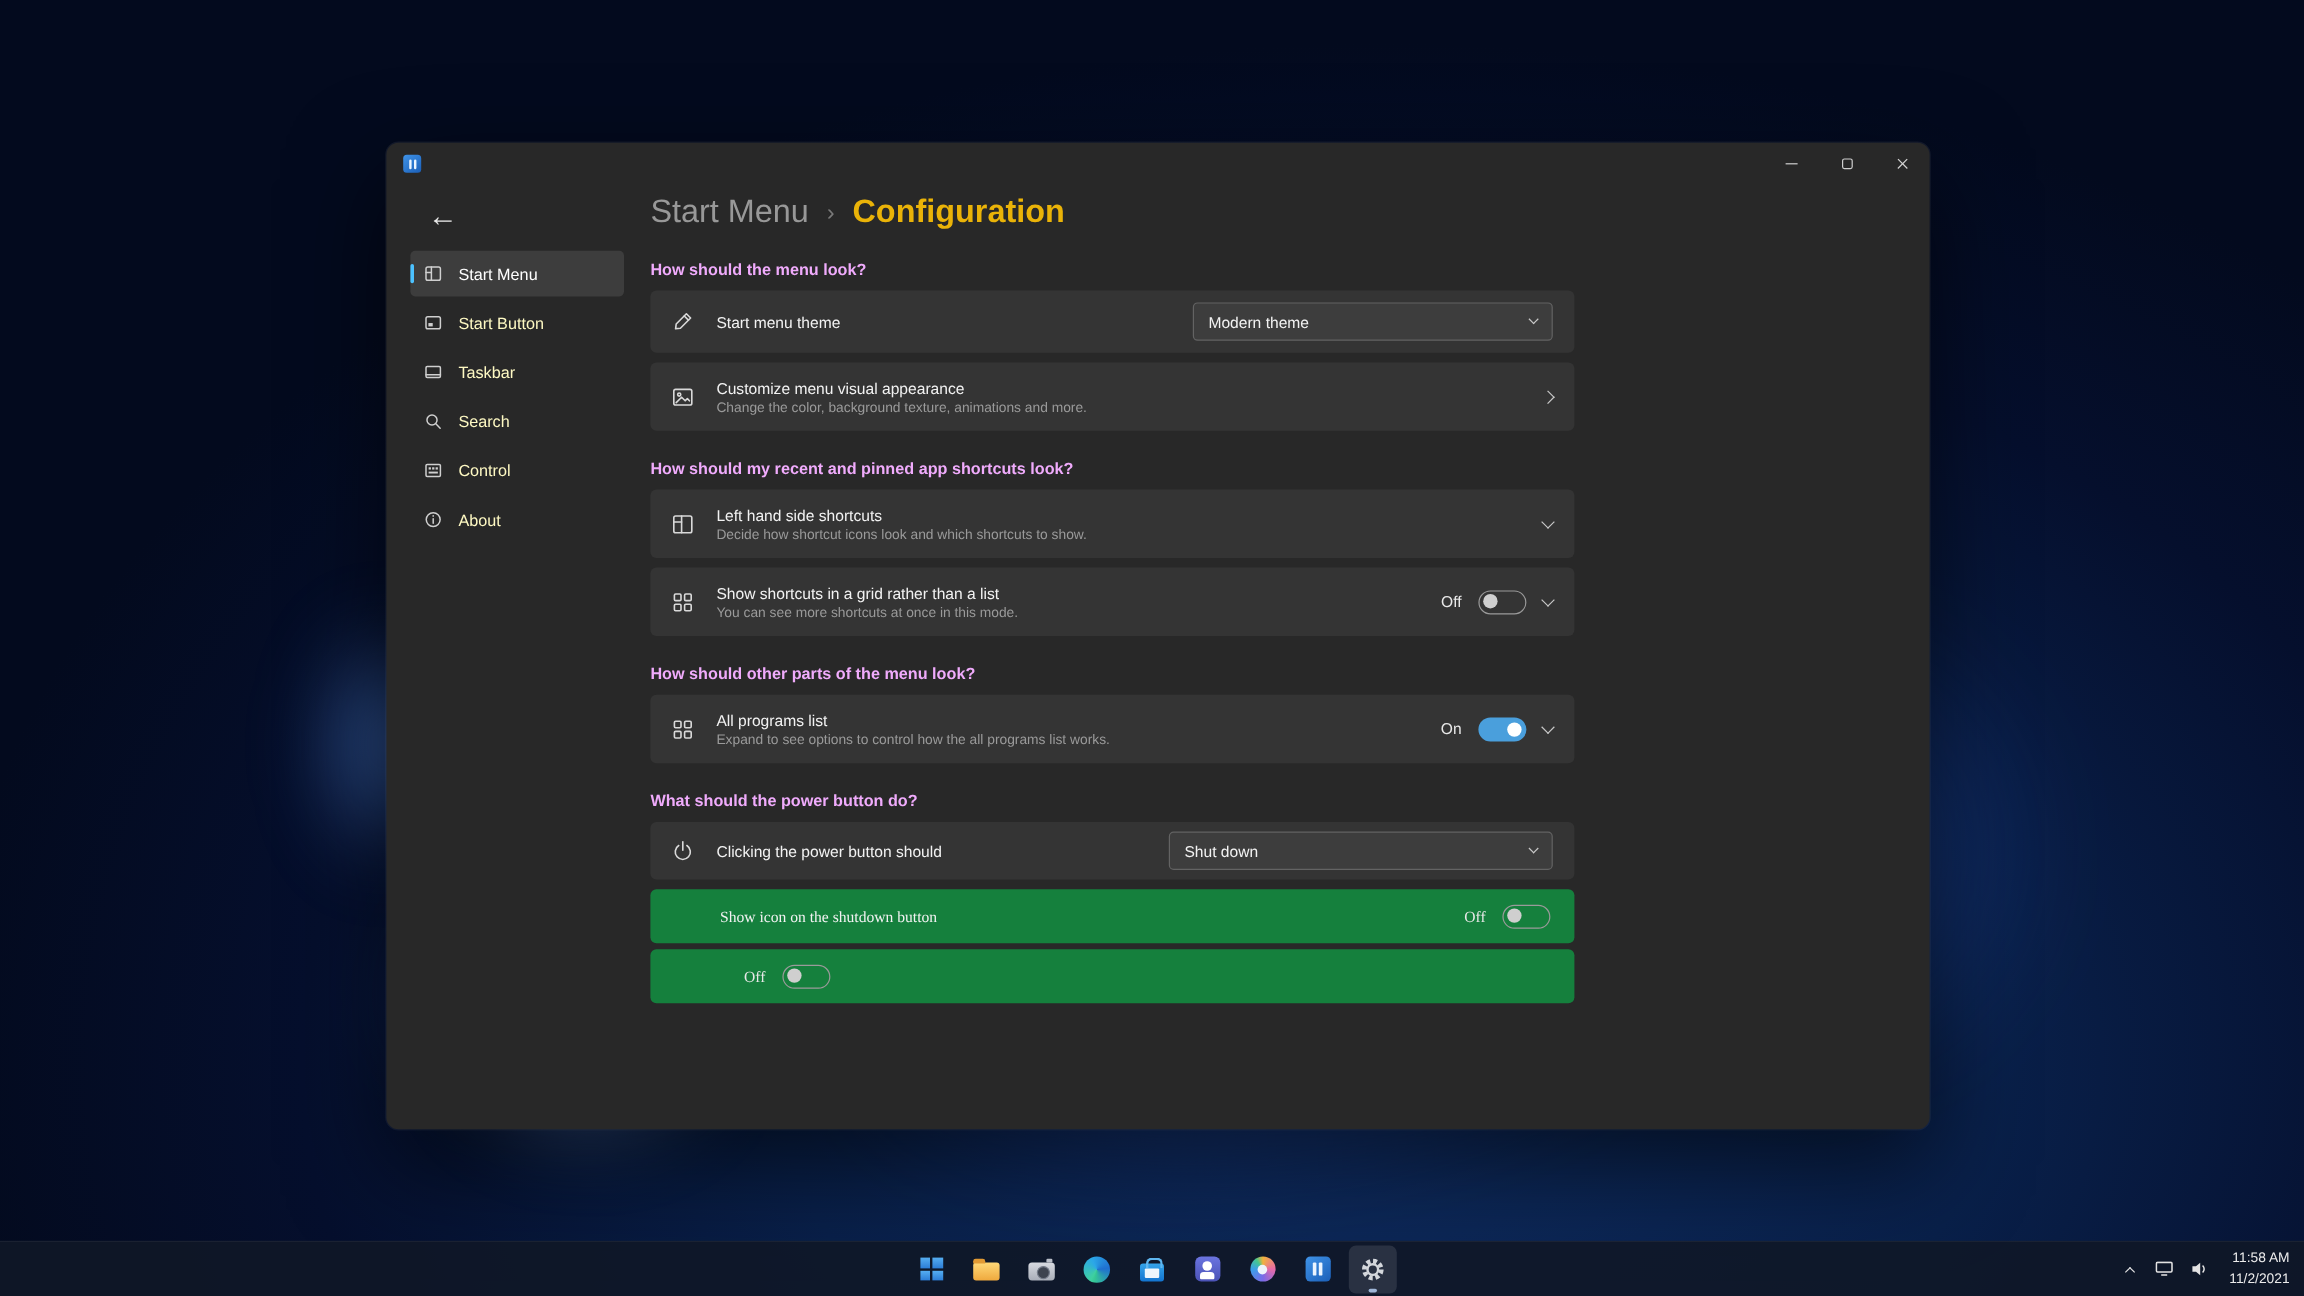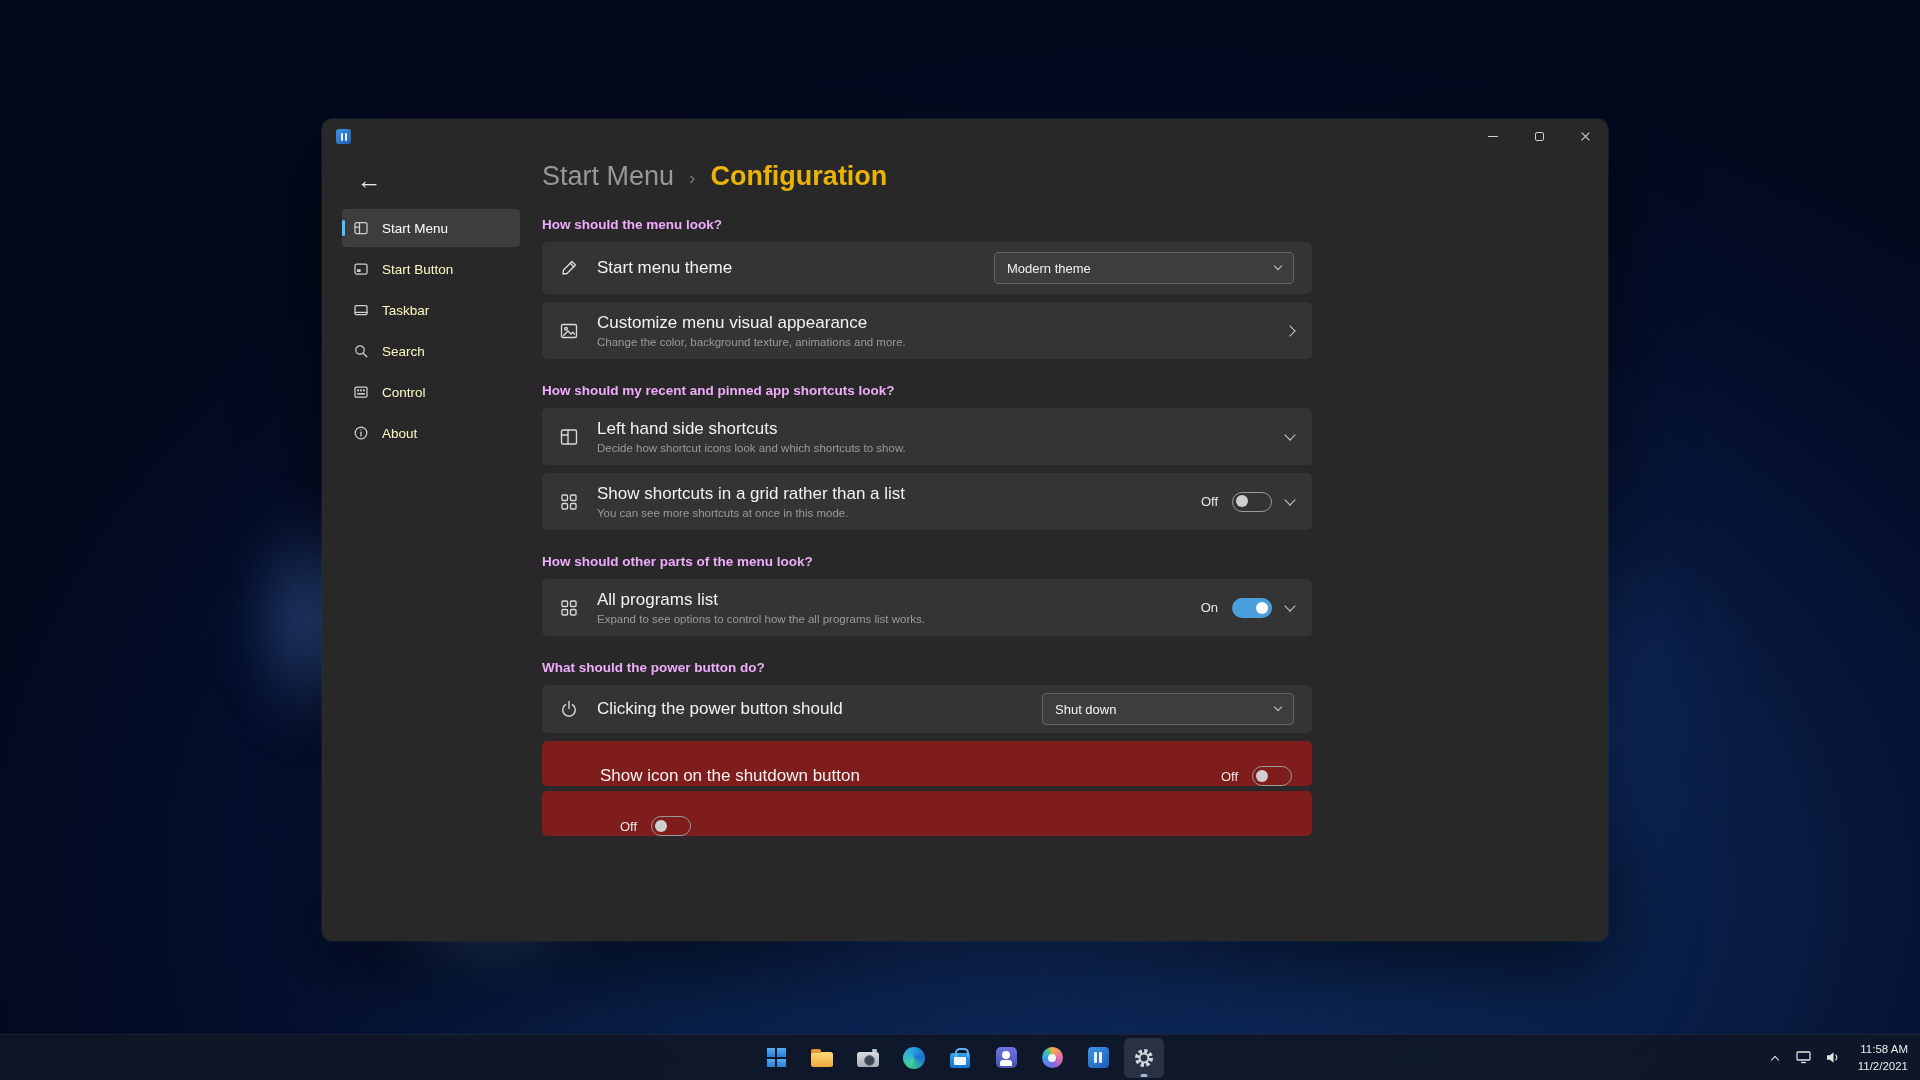--- a/index.html
+++ b/index.html
@@ -67,46 +67,46 @@
   .content { position: absolute; left: 220px; top: 98px; width: 770px; }
   .sec { font-size: 13.5px; font-weight: 700; color: #f0abfc; margin: 24px 0 10px; }
   .sec.first { margin-top: 0; }
 
   .card { background: #343434; border-radius: 5px; display: flex; align-items: center;
     padding: 0 18px 0 14px; margin-bottom: 8px; min-height: 52px; }
   .card.two { min-height: 57px; }
   .card.clickable { cursor: pointer; }
   .card .icon { width: 26px; display: flex; justify-content: center; margin-right: 15px; flex: none; }
   .card .text { flex: 1; min-width: 0; padding: 9px 0; }
-  .title { font-size: 17px; color: #f2f2f2; }
+  .title { font-size: 13px; color: #f2f2f2; }
   .subtitle { font-size: 11.5px; color: #9a9a9a; margin-top: 3px; }
   .controls { display: flex; align-items: center; gap: 14px; flex: none; margin-left: 20px; }
   .state-label { font-size: 13px; color: #e8e8e8; }
 
   .select { height: 32px; display: flex; align-items: center; justify-content: space-between;
     background: #3d3d3d; border: 1px solid #636363; border-radius: 4px; padding: 0 12px;
     font-size: 13px; color: #f2f2f2; cursor: pointer; }
   .select.w-theme { width: 300px; }
-  .select.w-power { width: 252px; }
+  .select.w-power { width: 320px; }
 
   .chev { display: inline-block; width: 8px; height: 8px;
     border-right: 1.6px solid #c9c9c9; border-bottom: 1.6px solid #c9c9c9; }
   .chev-down { transform: rotate(45deg); margin-top: -4px; }
   .chev-right { transform: rotate(-45deg); }
   .chev-up { transform: rotate(-135deg); margin-top: 4px; }
   .chev.sm { width: 6px; height: 6px; border-width: 1.4px; }
 
   .toggle { width: 40px; height: 20px; border-radius: 10px; position: relative; flex: none; cursor: pointer; }
   .toggle.off { border: 1px solid #9a9a9a; }
   .toggle.off .knob { position: absolute; left: 3px; top: 2.8px; width: 12px; height: 12px; border-radius: 50%; background: #cfcfcf; }
   .toggle.on { background: #4a9fdc; }
   .toggle.on .knob { position: absolute; right: 4px; top: 4px; width: 12px; height: 12px; border-radius: 50%; background: #ffffff; }
 
-  .subcard { background: #7f1d1d; border-radius: 5px; min-height: 45px; display: flex; align-items: flex-end;
-    padding: 0 20px 0 58px; margin-bottom: 5px; }
+  .subcard { background: #15803d; border-radius: 5px; min-height: 45px; display: flex; align-items: center;
+    padding: 0 20px 0 58px; margin-bottom: 5px; font-family: Liberation Serif, serif; }
   .subcard .title { flex: 1; }
 
   
   .taskbar { position: absolute; left: 0; right: 0; bottom: 0; height: 46px;
     background: rgba(16,23,39,.9); border-top: 1px solid rgba(255,255,255,.05); }
   .tb-center { position: absolute; left: 50%; top: 50%; transform: translate(-50%,-50%); display: flex; gap: 6px; }
   .tb-btn { width: 40px; height: 40px; border-radius: 6px; display: flex; align-items: center; justify-content: center; cursor: pointer; position: relative; }
   .tb-btn.active { background: rgba(255,255,255,.11); }
   .tb-btn.active::after { content: ""; position: absolute; bottom: 1px; left: 50%; transform: translateX(-50%);
     width: 7px; height: 3px; border-radius: 2px; background: #9fb6d8; }

